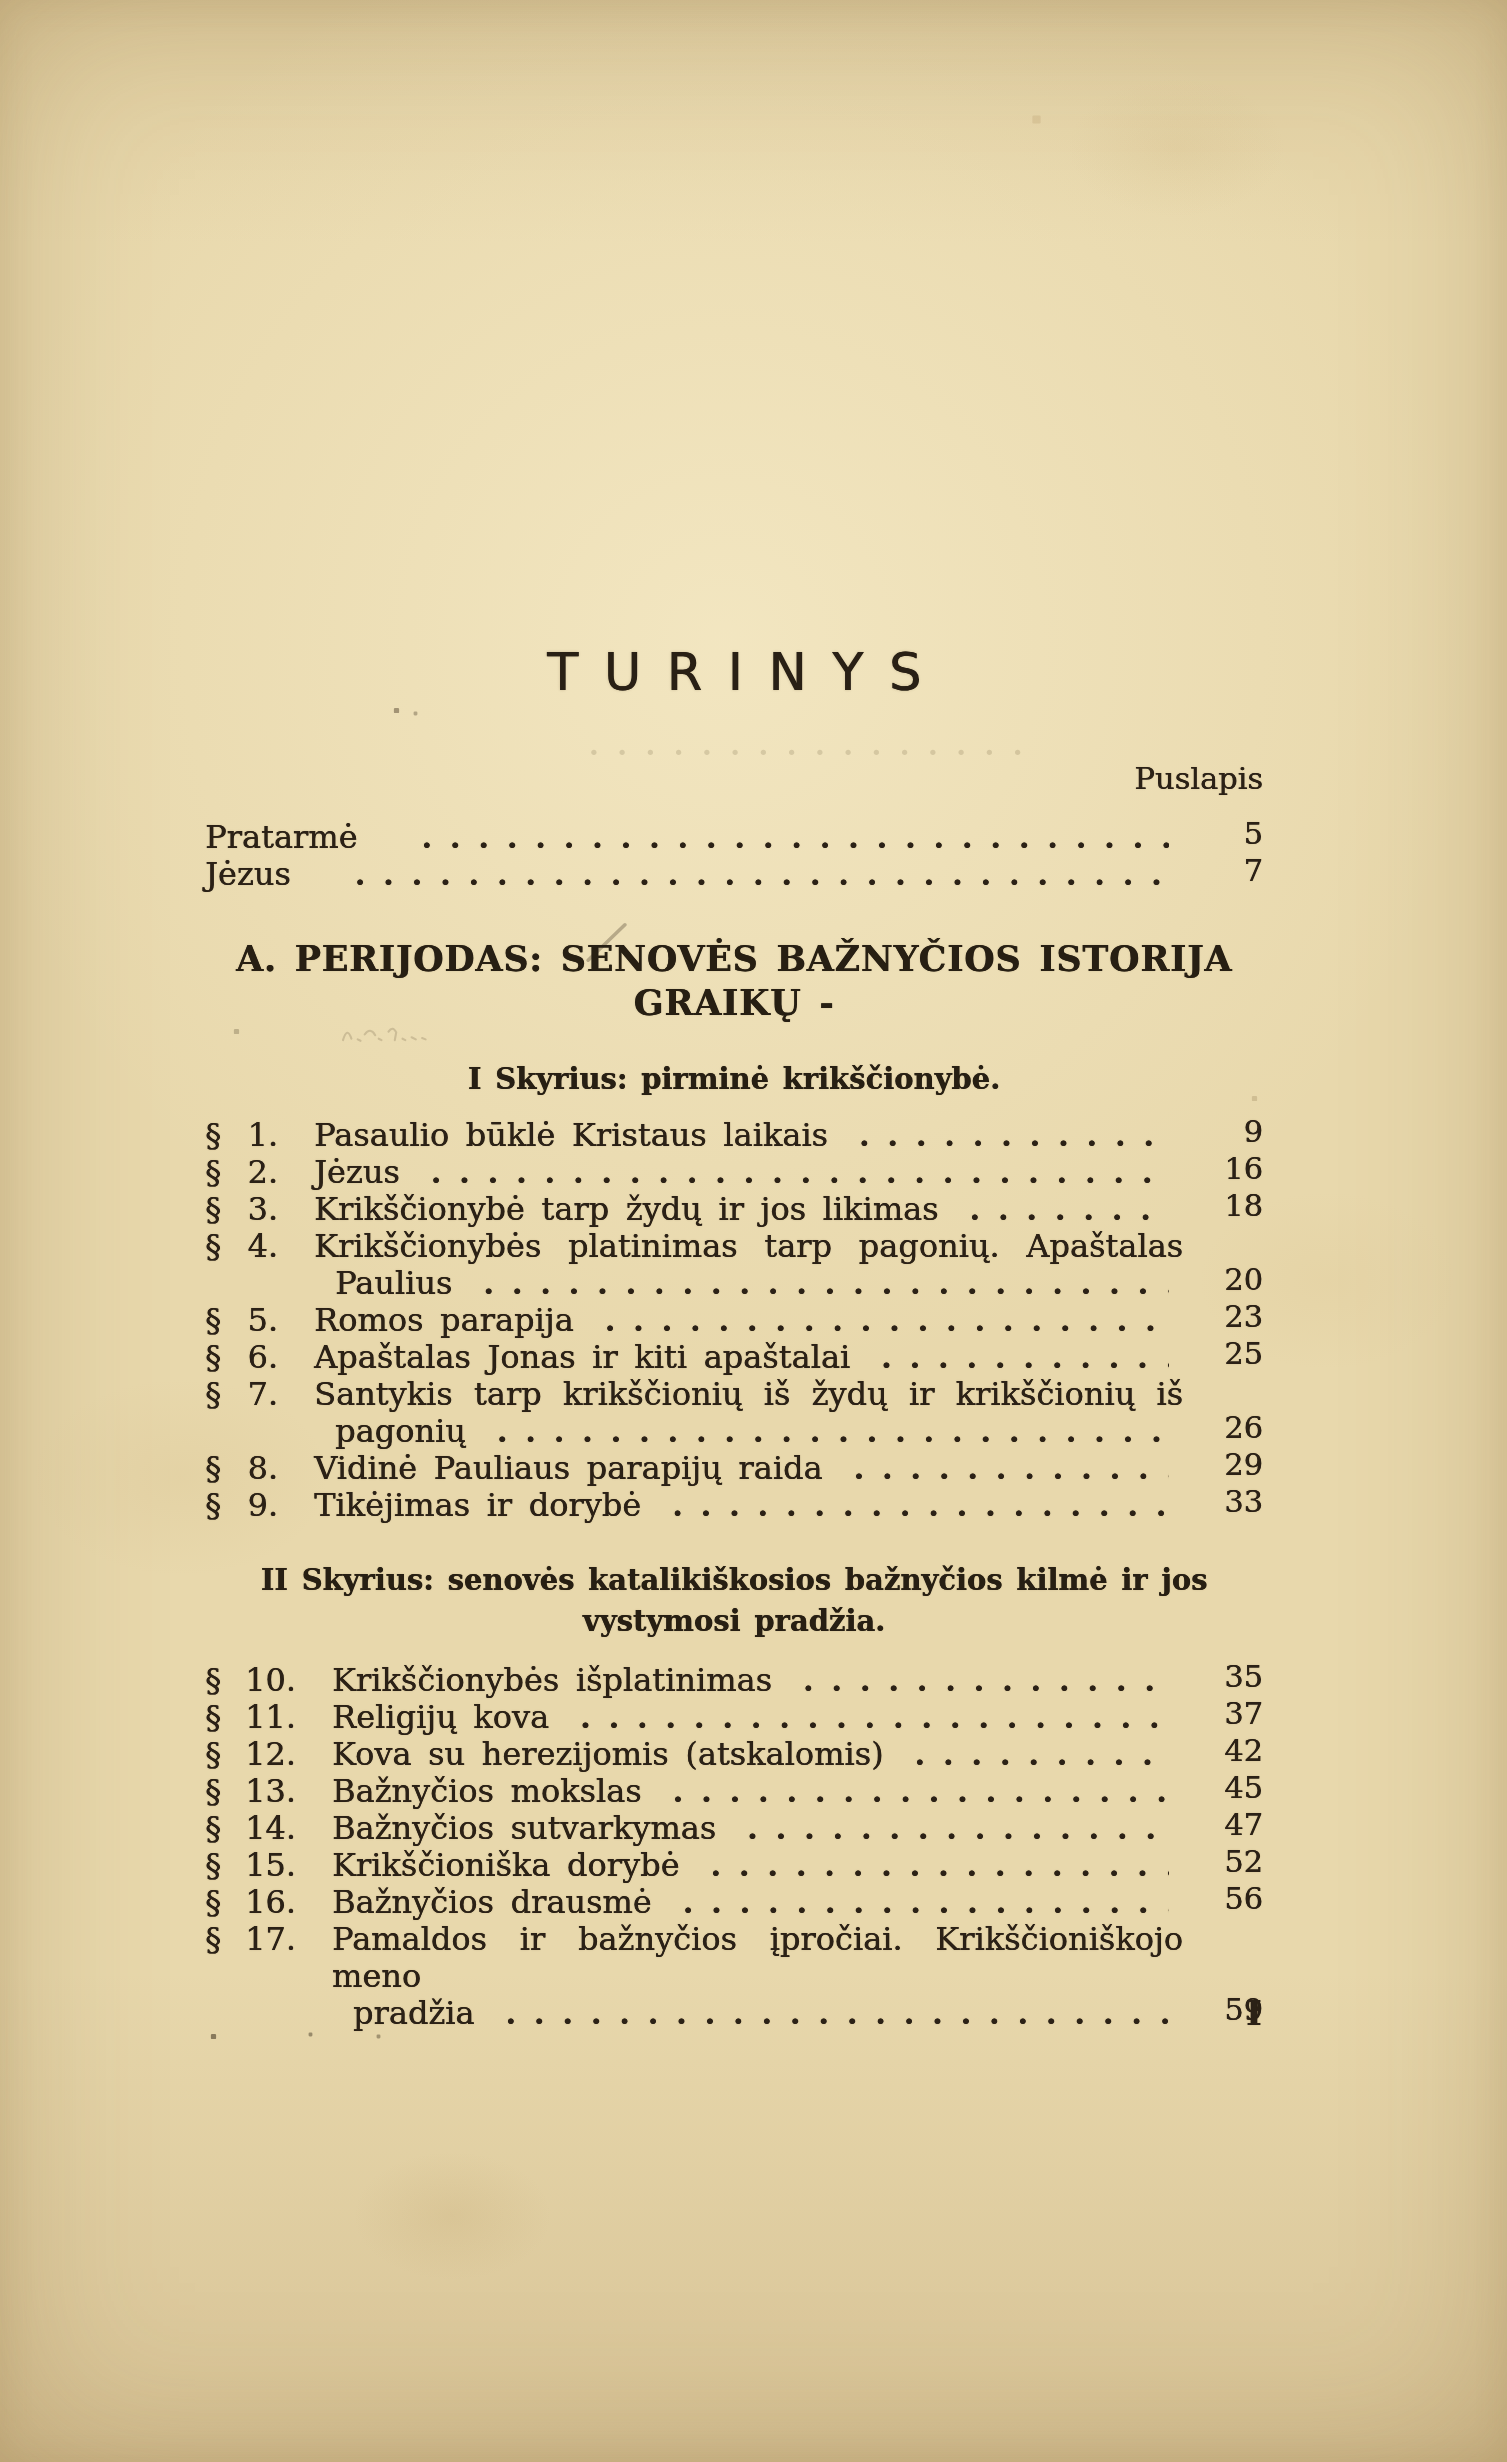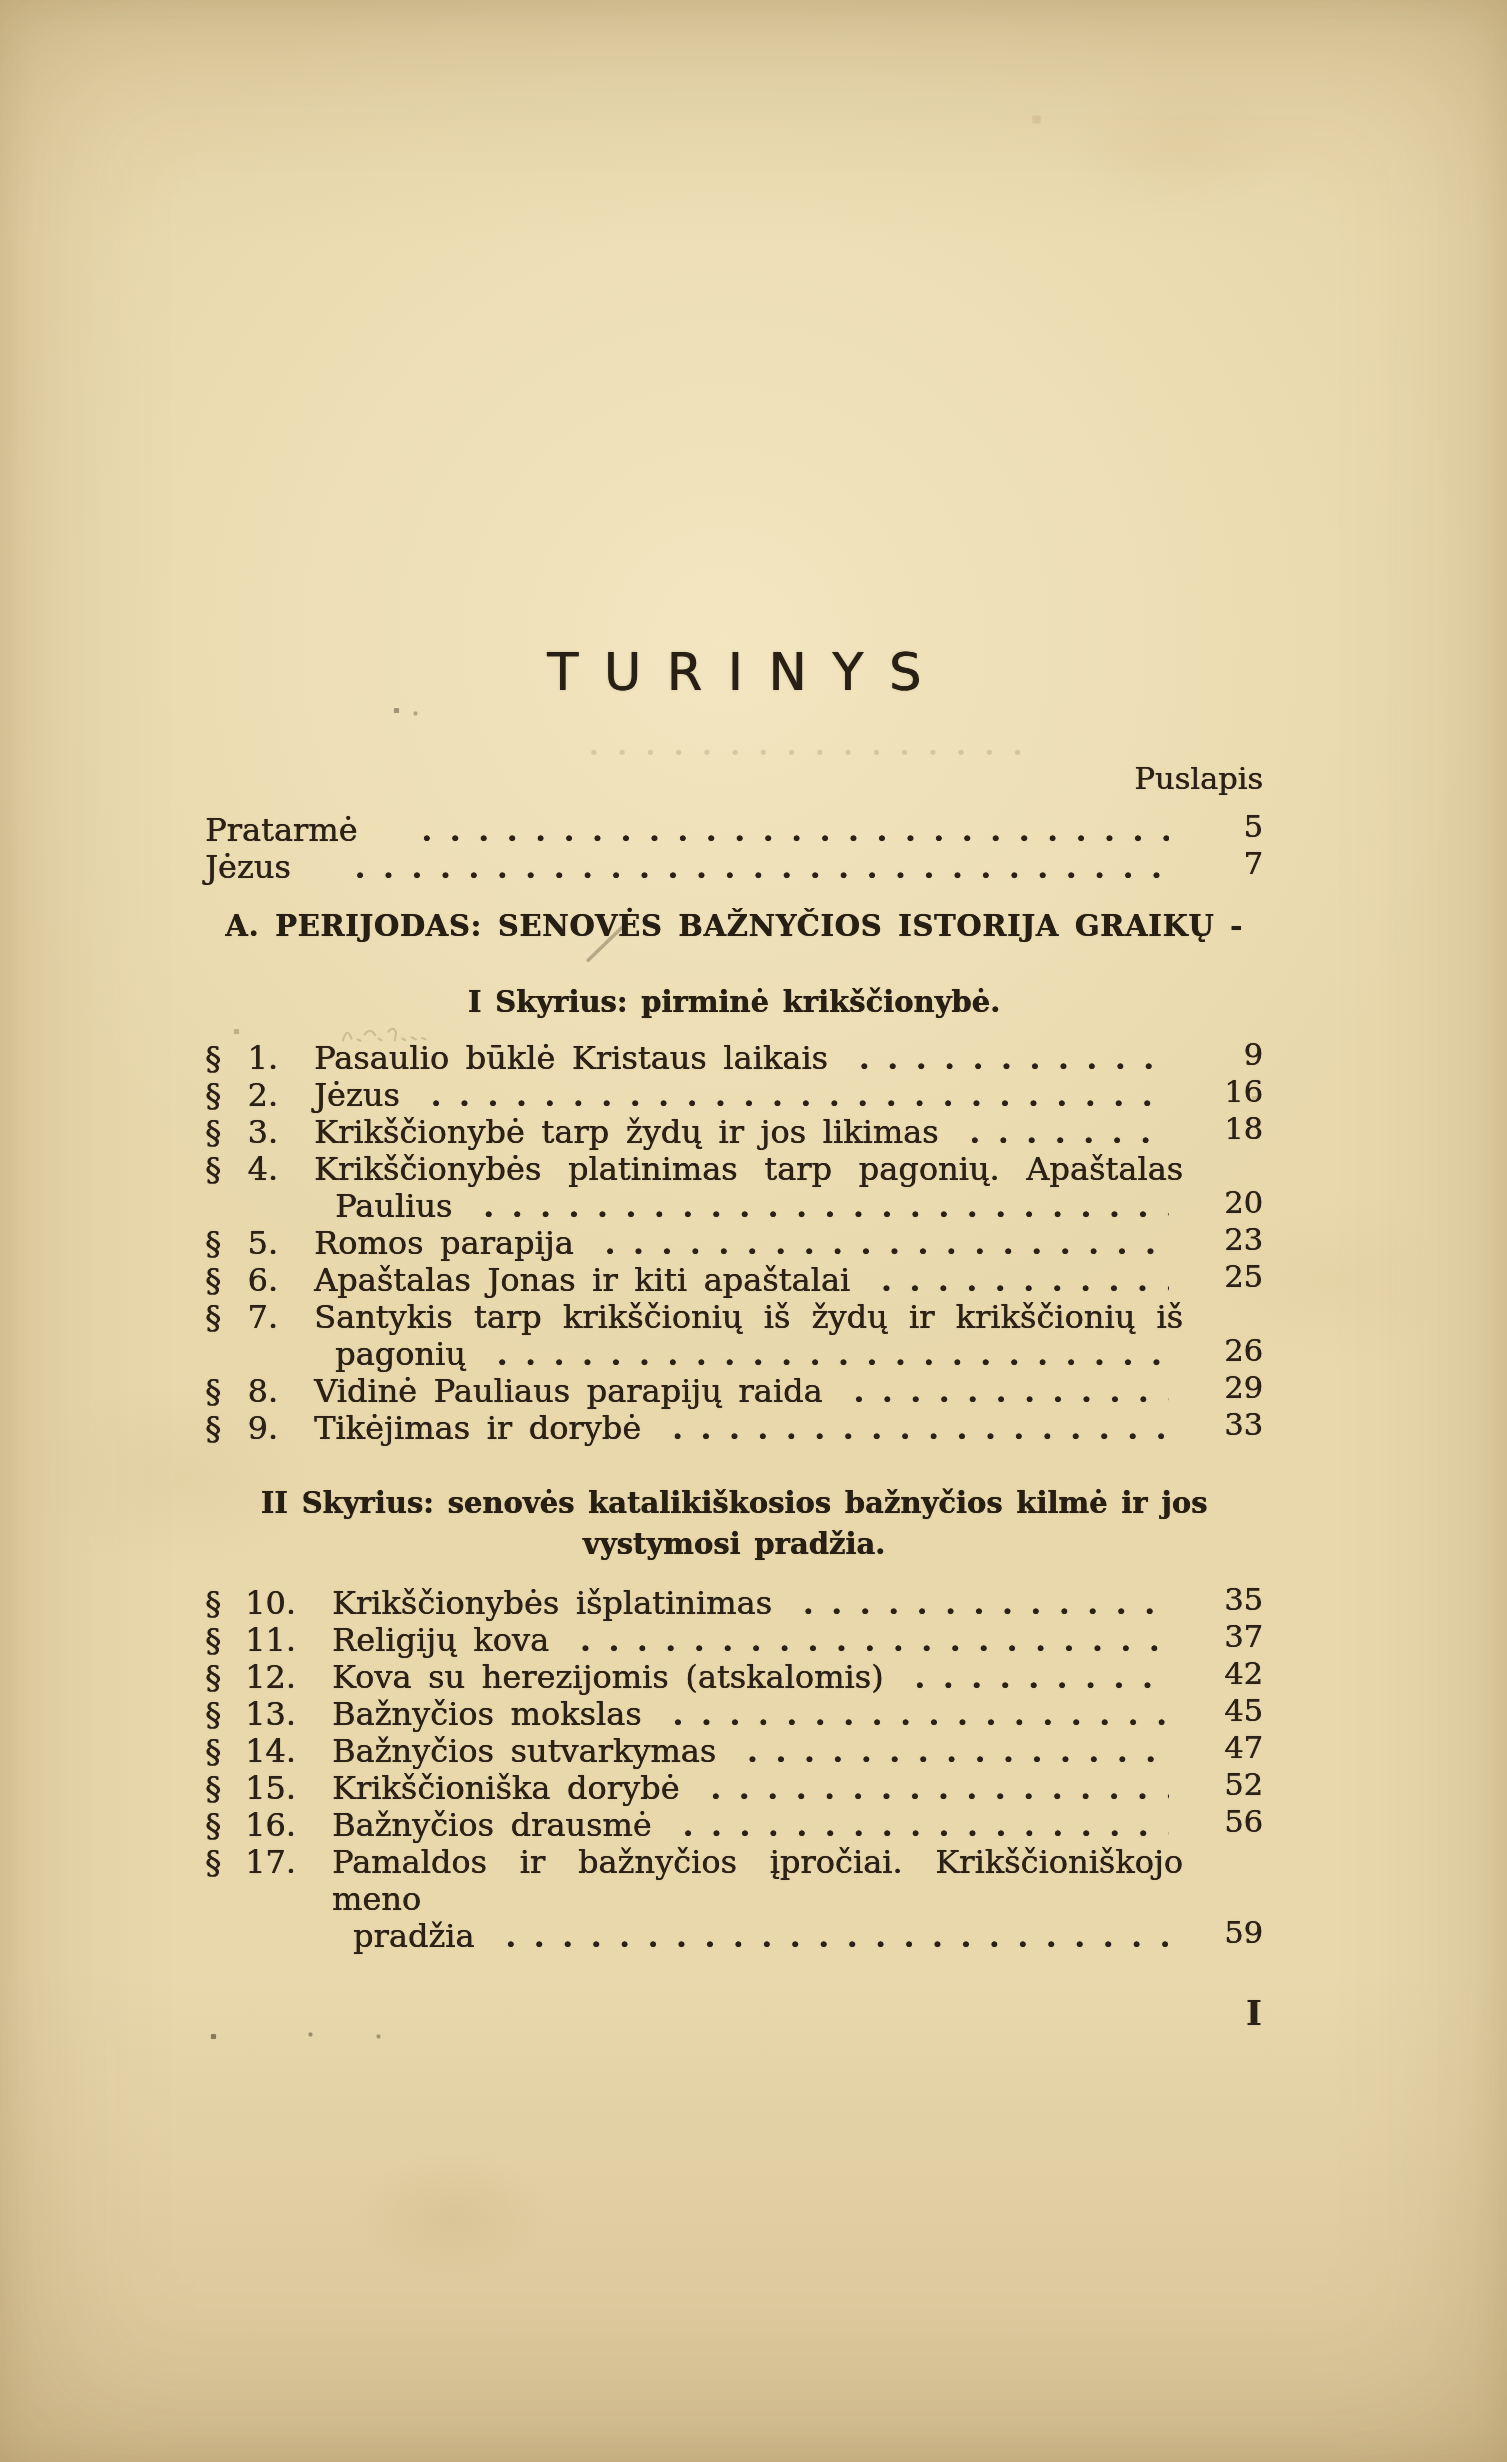--- a/index.html
+++ b/index.html
@@ -34,21 +34,21 @@
     color:#292015;
     text-shadow:0.7px 0 0 currentColor, 0 0 2.8px rgba(85,64,32,.25);
   }
   .puslapis{
     margin-top:64px;
     text-align:right;
     font-size:30.5px; line-height:34px;
     word-spacing:2.8px;
   }
 
-  .front-list{ margin-top:16px; }
+  .front-list{ margin-top:23px; }
   .entry{ display:flex; font-size:32px; line-height:37px; word-spacing:6.4px; }
   .gutter{ flex:0 0 109px; display:flex; }
   .mark{ width:40px; }
   .num{ flex:1; text-align:right; padding-right:36px; }
   .body{ flex:1; min-width:0; }
   .line{ display:flex; align-items:baseline; }
   .lbl{ white-space:nowrap; }
   .lbl.cont{ padding-left:21px;text-align:center; }
   .dots{
     flex:1; min-width:0; overflow:hidden; white-space:nowrap;
@@ -56,23 +56,23 @@
     font-size:30px; letter-spacing:18px; font-weight:700;
   }
   .front-list .dots{ margin-left:64px; }
   .pnum{ flex:0 0 84px; text-align:right; transform:translateY(-4.3px); font-size:30.5px; }
   .line.just{
     display:block; text-align:justify; text-align-last:justify;
     margin-right:80px; word-spacing:5.7px;
   }
 
   .part-heading{
-    margin-top:18px;
+    margin-top:44px;
     text-align:center; font-weight:700;
-    font-size:29px; line-height:44px;
+    font-size:35px; line-height:44px;
     letter-spacing:0.7px; word-spacing:5px;
     color:#271f13;
   }
   .sec-heading{
     text-align:center; font-weight:700;
     font-size:29px; line-height:41px;
     word-spacing:3.6px;
     color:#271f13;
   }
   .sec-heading.first{ margin-top:34px; }

